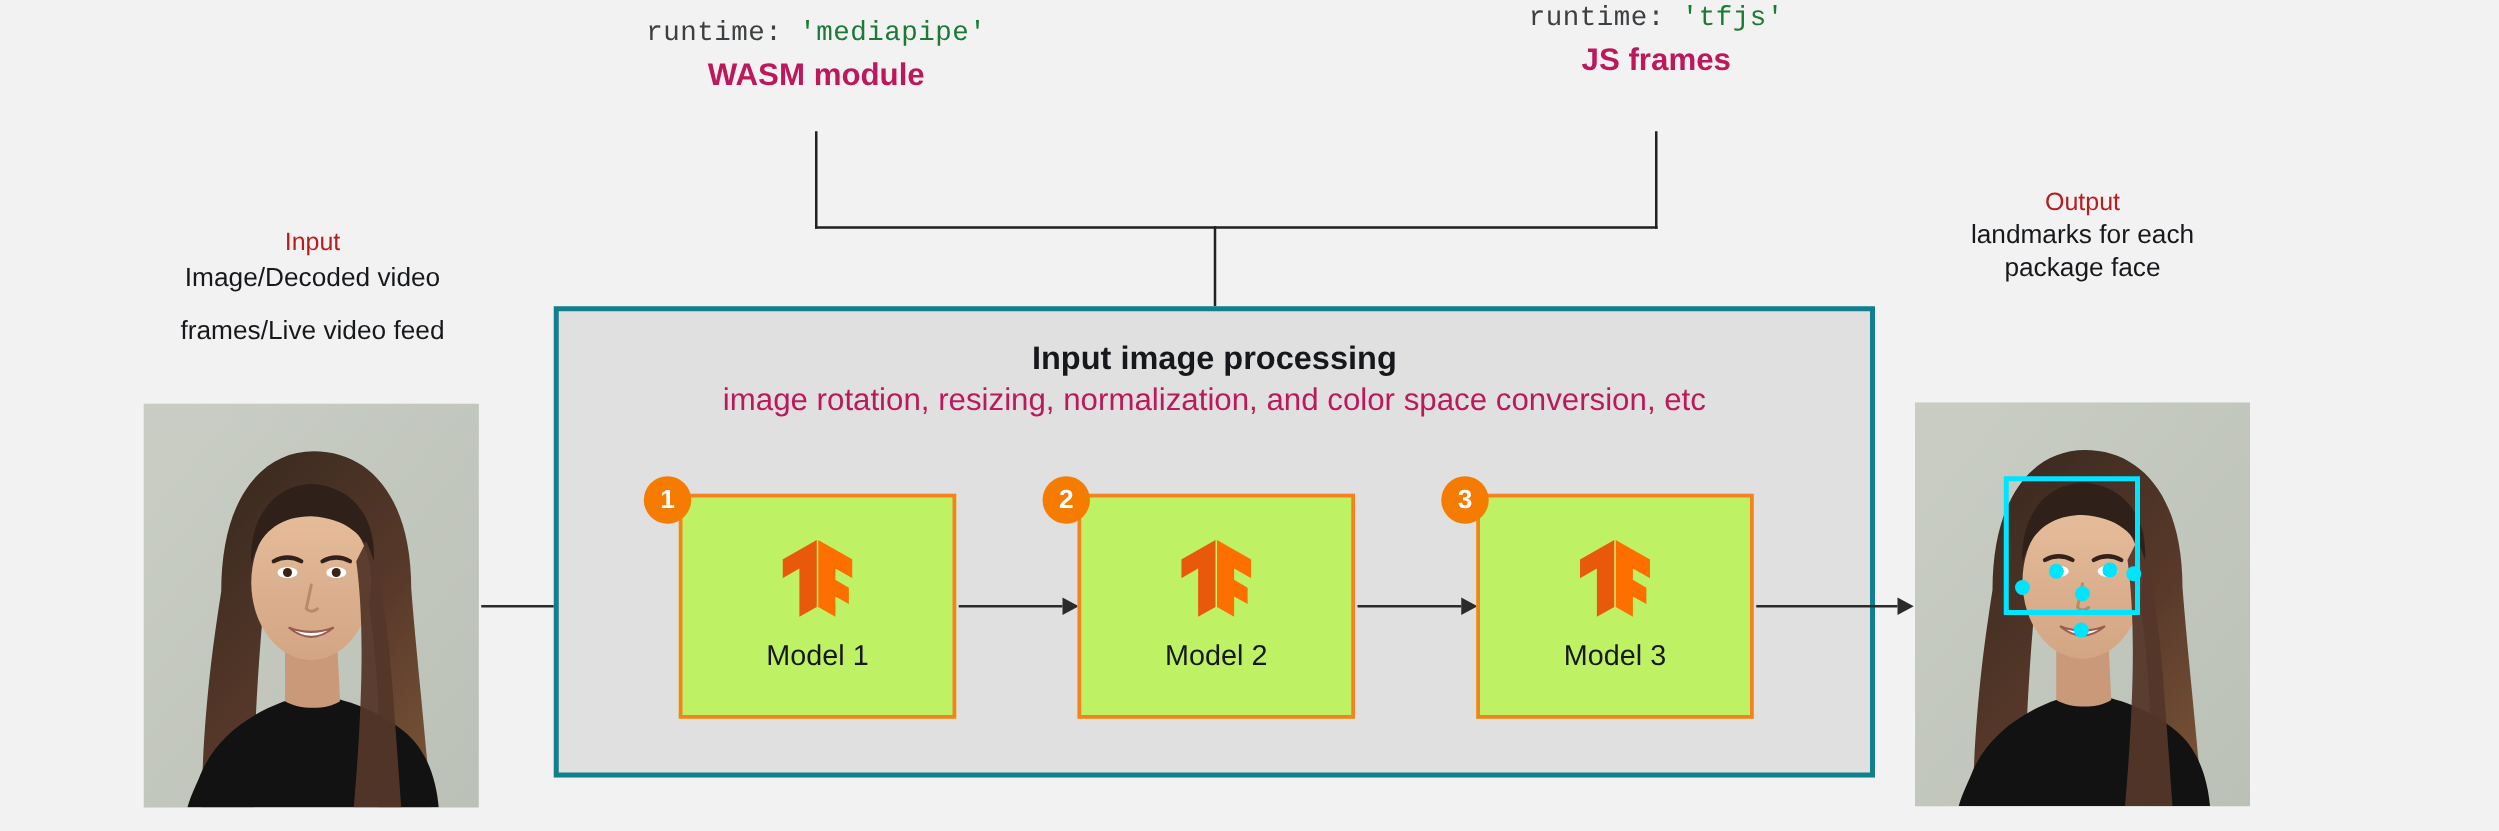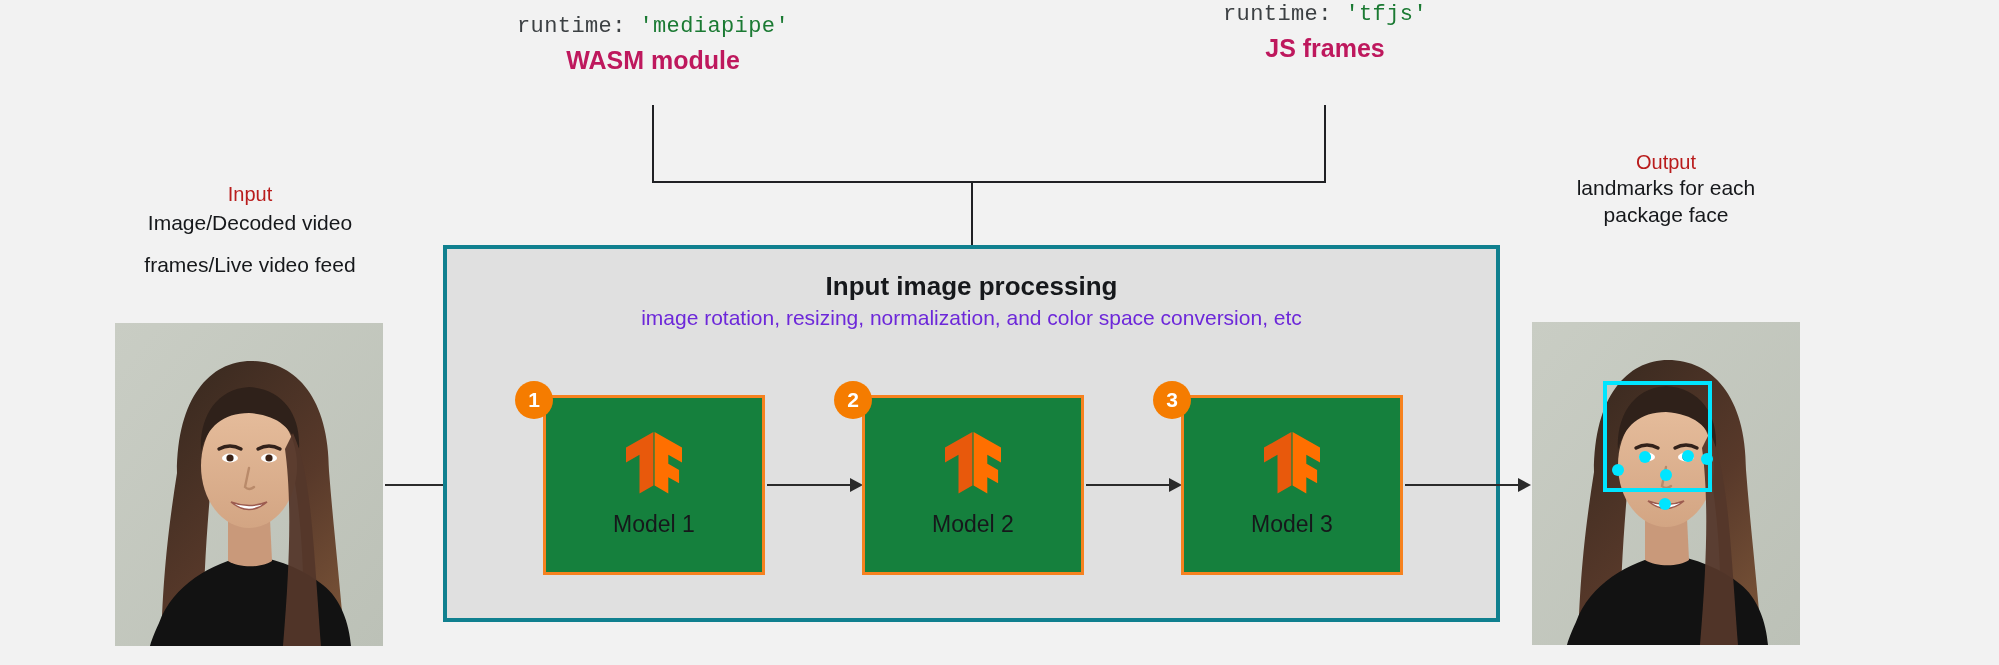--- a/index.html
+++ b/index.html
@@ -41,27 +41,27 @@
     background:#E0E0E0;
     border:4px solid #10808F;
     box-sizing:border-box;
   }
   .proc-title{
     position:absolute;left:0;right:0;top:22px;text-align:center;
     font-size:26px;font-weight:bold;color:#16181B;
   }
   .proc-sub{
     position:absolute;left:0;right:0;top:57px;text-align:center;
-    font-size:21px;color:#6d28d9;
+    font-size:25px;color:#be185d;
   }
 
   
   .model-card{
     position:absolute;
-    background:#15803d;
+    background:#bef264;
     border:3px solid #F6821F;
     box-sizing:border-box;
   }
   .model-logo{
     position:absolute;left:0;right:0;top:34px;display:flex;justify-content:center;
   }
   .model-label{
     position:absolute;left:0;right:0;bottom:34px;text-align:center;
     font-size:23px;color:#16181B;
   }

